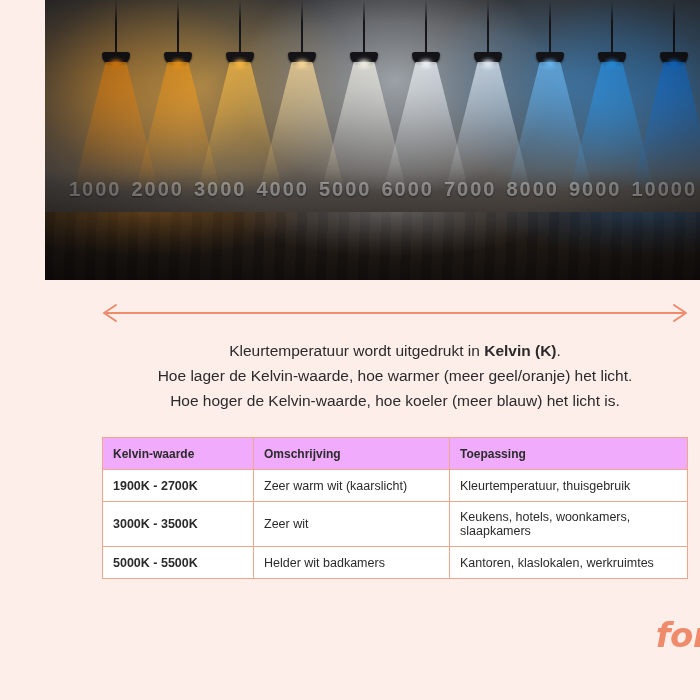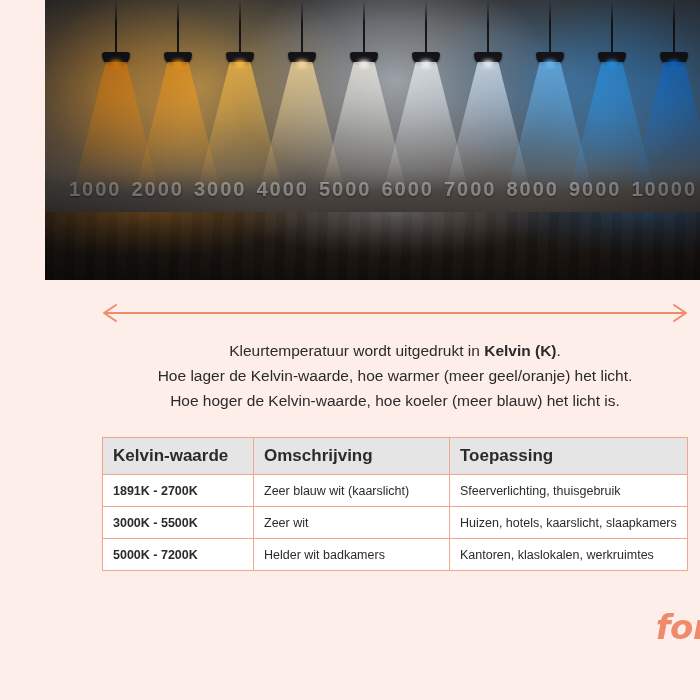--- a/index.html
+++ b/index.html
@@ -142,24 +142,24 @@
     background: #ffffff;
   }
   th, td {
     border: 1px solid #f0a58d;
     padding: 8px 10px;
     text-align: left;
     vertical-align: middle;
     height: 15px;
   }
   thead th {
-    background: #e5e5e5;
+    background: #f0abfc;
     font-weight: bold;
     color: #2b2b2b;
-    font-size: 17px;
+    font-size: 12px;
   }
   tbody td:first-child { font-weight: bold; width: 130px; }
   tbody td:nth-child(2) { width: 175px; }
 
   
   .logo-wrap {
     margin-top: 36px;
     text-align: right;
     font-style: italic;
   }
@@ -259,31 +259,31 @@
     <table>
       <thead>
         <tr id="thead-row">
             <th>Kelvin-waarde</th>
             <th>Omschrijving</th>
             <th>Toepassing</th>
           </tr>
       </thead>
       <tbody id="tbody">
           <tr>
-            <td>1891K - 2700K</td>
-            <td>Zeer blauw wit (kaarslicht)</td>
-            <td>Sfeerverlichting, thuisgebruik</td>
+            <td>1900K - 2700K</td>
+            <td>Zeer warm wit (kaarslicht)</td>
+            <td>Kleurtemperatuur, thuisgebruik</td>
           </tr>
           <tr>
-            <td>3000K - 5500K</td>
+            <td>3000K - 3500K</td>
             <td>Zeer wit</td>
-            <td>Huizen, hotels, kaarslicht, slaapkamers</td>
+            <td>Keukens, hotels, woonkamers, slaapkamers</td>
           </tr>
           <tr>
-            <td>5000K - 7200K</td>
+            <td>5000K - 5500K</td>
             <td>Helder wit badkamers</td>
             <td>Kantoren, klaslokalen, werkruimtes</td>
           </tr>
         </tbody>
     </table>
   </div>
 
   <div class="logo-wrap">
     <span class="logo">fonQ</span>
   </div>

